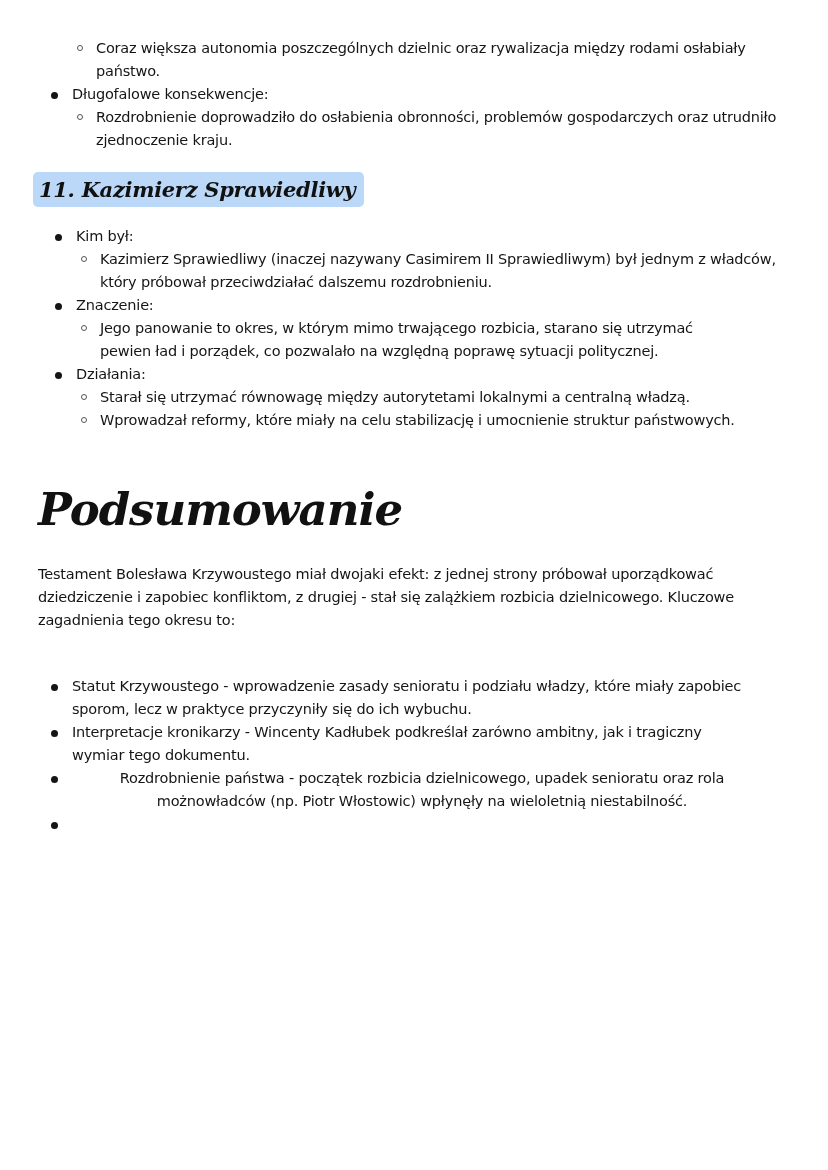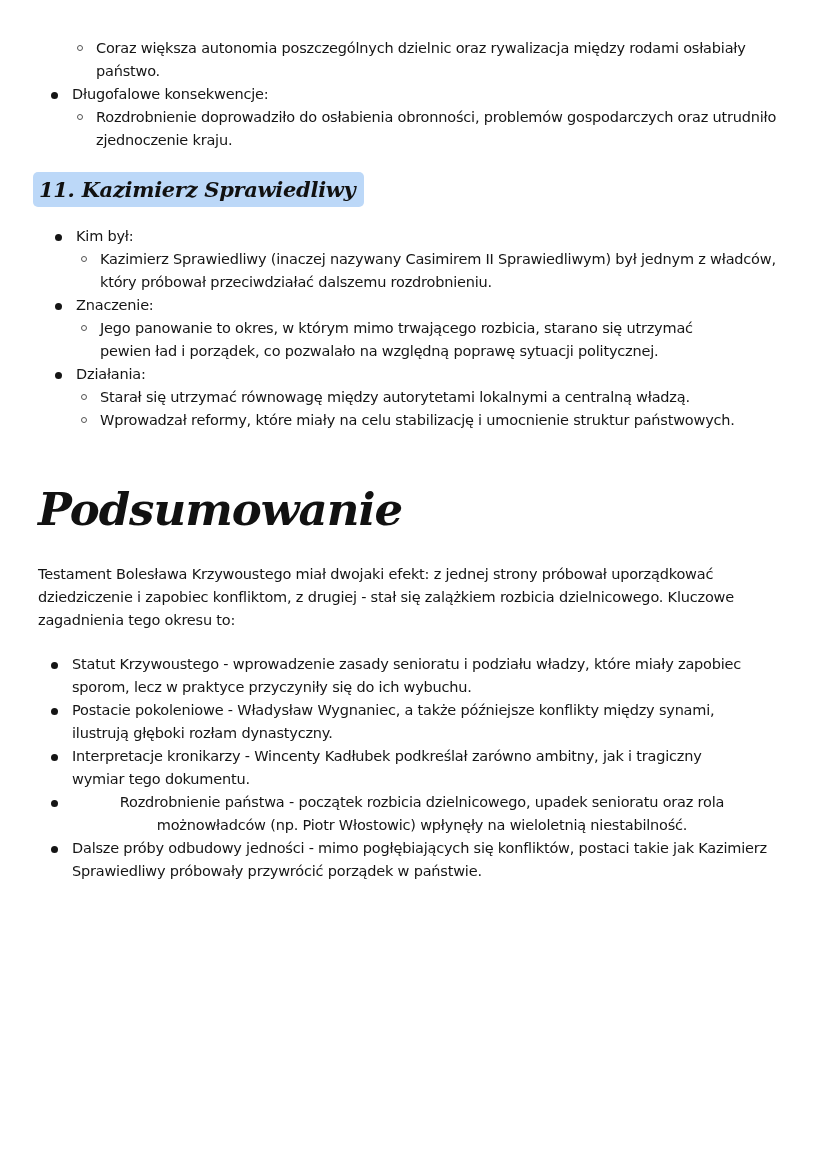--- a/index.html
+++ b/index.html
@@ -109,21 +109,21 @@
   }
   .summary-intro {
     position: absolute;
     left: 38px;
     top: 563px;
     width: 740px;
   }
   .block-summary {
     position: absolute;
     left: 0;
-    top: 653px;
+    top: 675px;
     width: 828px;
   }
 </style>
 </head>
 <body>
 
 <div class="page">
 
   <div class="block-top hand">
     <ul class="l1">
@@ -194,30 +194,25 @@
   <div class="summary-intro hand">Testament Bolesława Krzywoustego miał dwojaki efekt: z jednej strony próbował uporządkować dziedziczenie i zapobiec konfliktom, z drugiej - stał się zalążkiem rozbicia dzielnicowego. Kluczowe zagadnienia tego okresu to:</div>
 
   <div class="block-summary hand">
     <ul class="l1">
       <li style="width:700px;">
         <span class="bullet"></span>
         <span>Statut Krzywoustego - wprowadzenie zasady senioratu i podziału władzy, które miały zapobiec sporom, lecz w praktyce przyczyniły się do ich wybuchu.</span>
       </li>
       <li style="width:670px;">
         <span class="bullet"></span>
-        <span>Postacie pokoleniowe - Władysław Wygnaniec, a także późniejsze konflikty między synami, ilustrują głęboki rozłam dynastyczny.</span>
-      </li>
-      <li style="width:670px;">
-        <span class="bullet"></span>
         <span>Interpretacje kronikarzy - Wincenty Kadłubek podkreślał zarówno ambitny, jak i tragiczny wymiar tego dokumentu.</span>
       </li>
       <li style="width:700px;text-align:center;">
         <span class="bullet"></span>
         <span>Rozdrobnienie państwa - początek rozbicia dzielnicowego, upadek senioratu oraz rola możnowładców (np. Piotr Włostowic) wpłynęły na wieloletnią niestabilność.</span>
       </li>
       <li style="width:700px;">
         <span class="bullet"></span>
-        <span>Dalsze próby odbudowy jedności - mimo pogłębiających się konfliktów, postaci takie jak Kazimierz Sprawiedliwy próbowały przywrócić porządek w państwie.</span>
       </li>
     </ul>
   </div>
 
 </div>
 
 </body></html>

